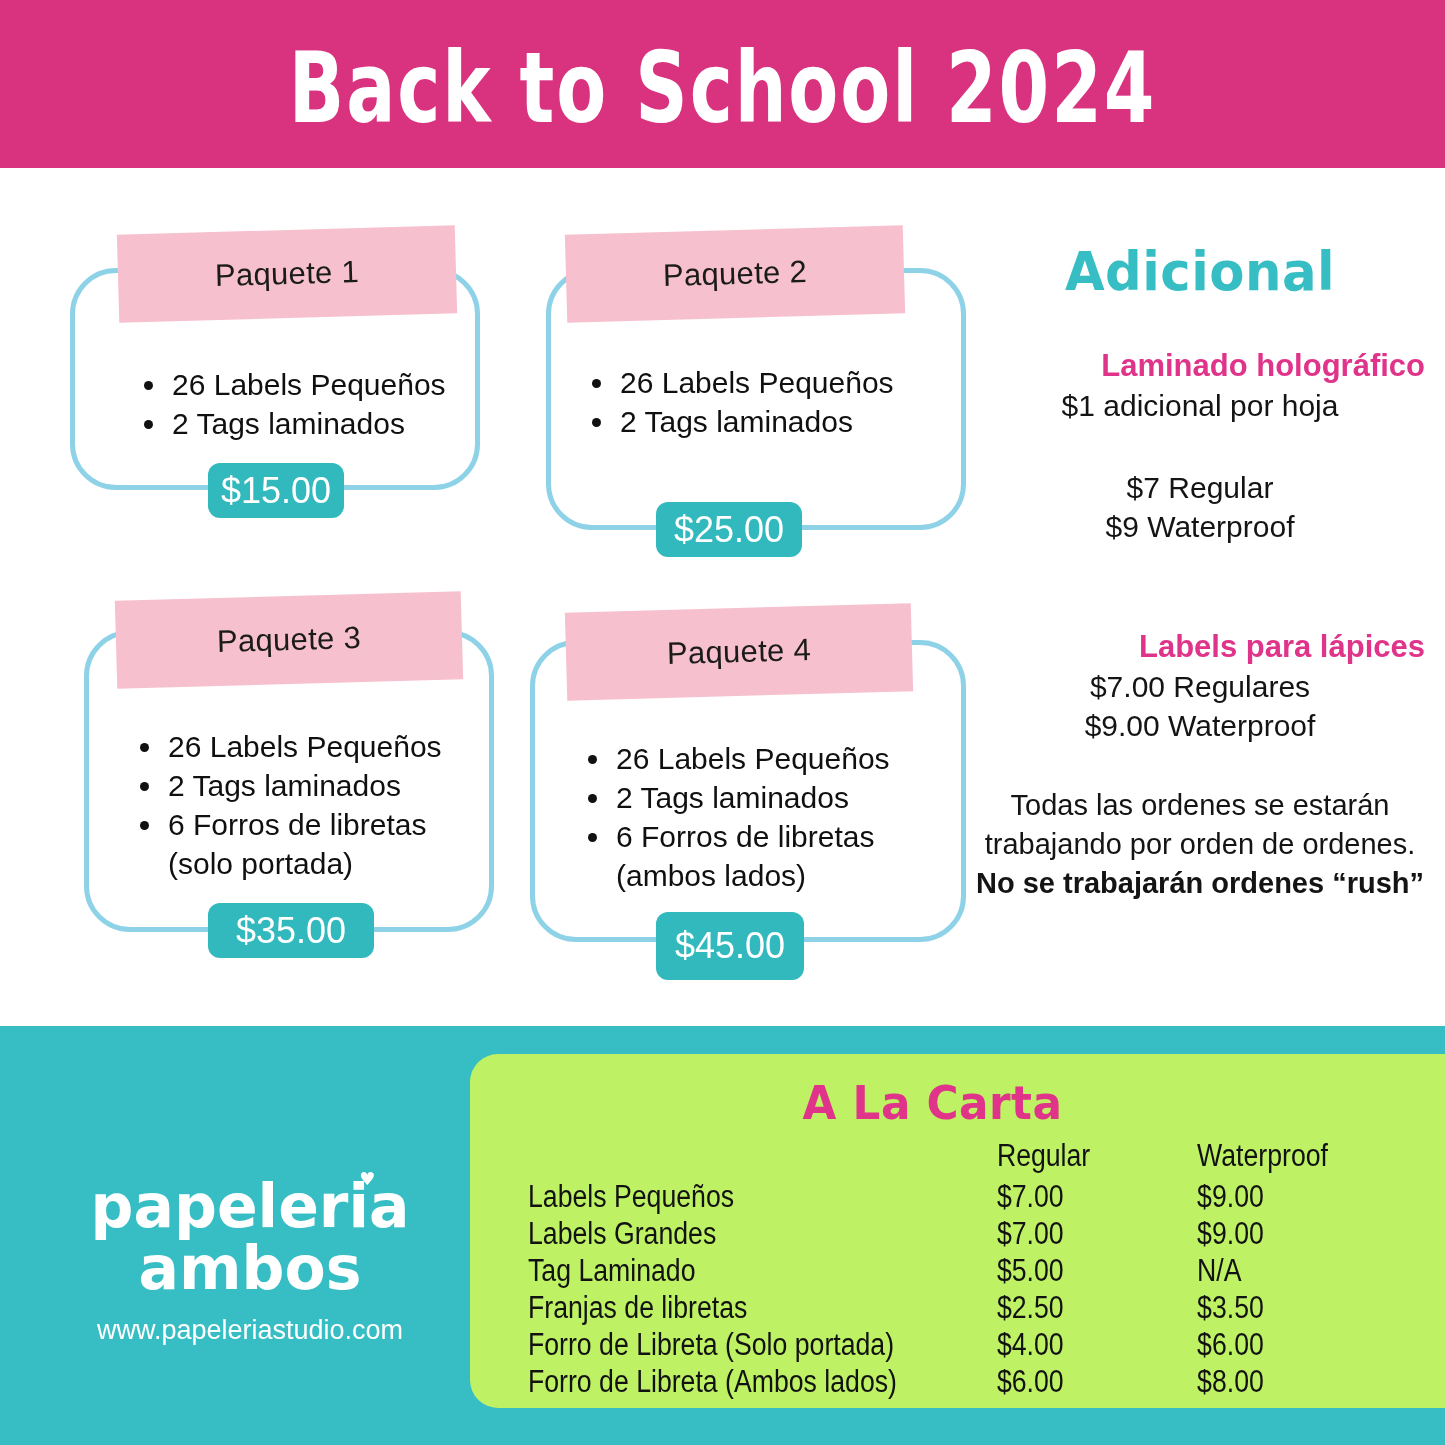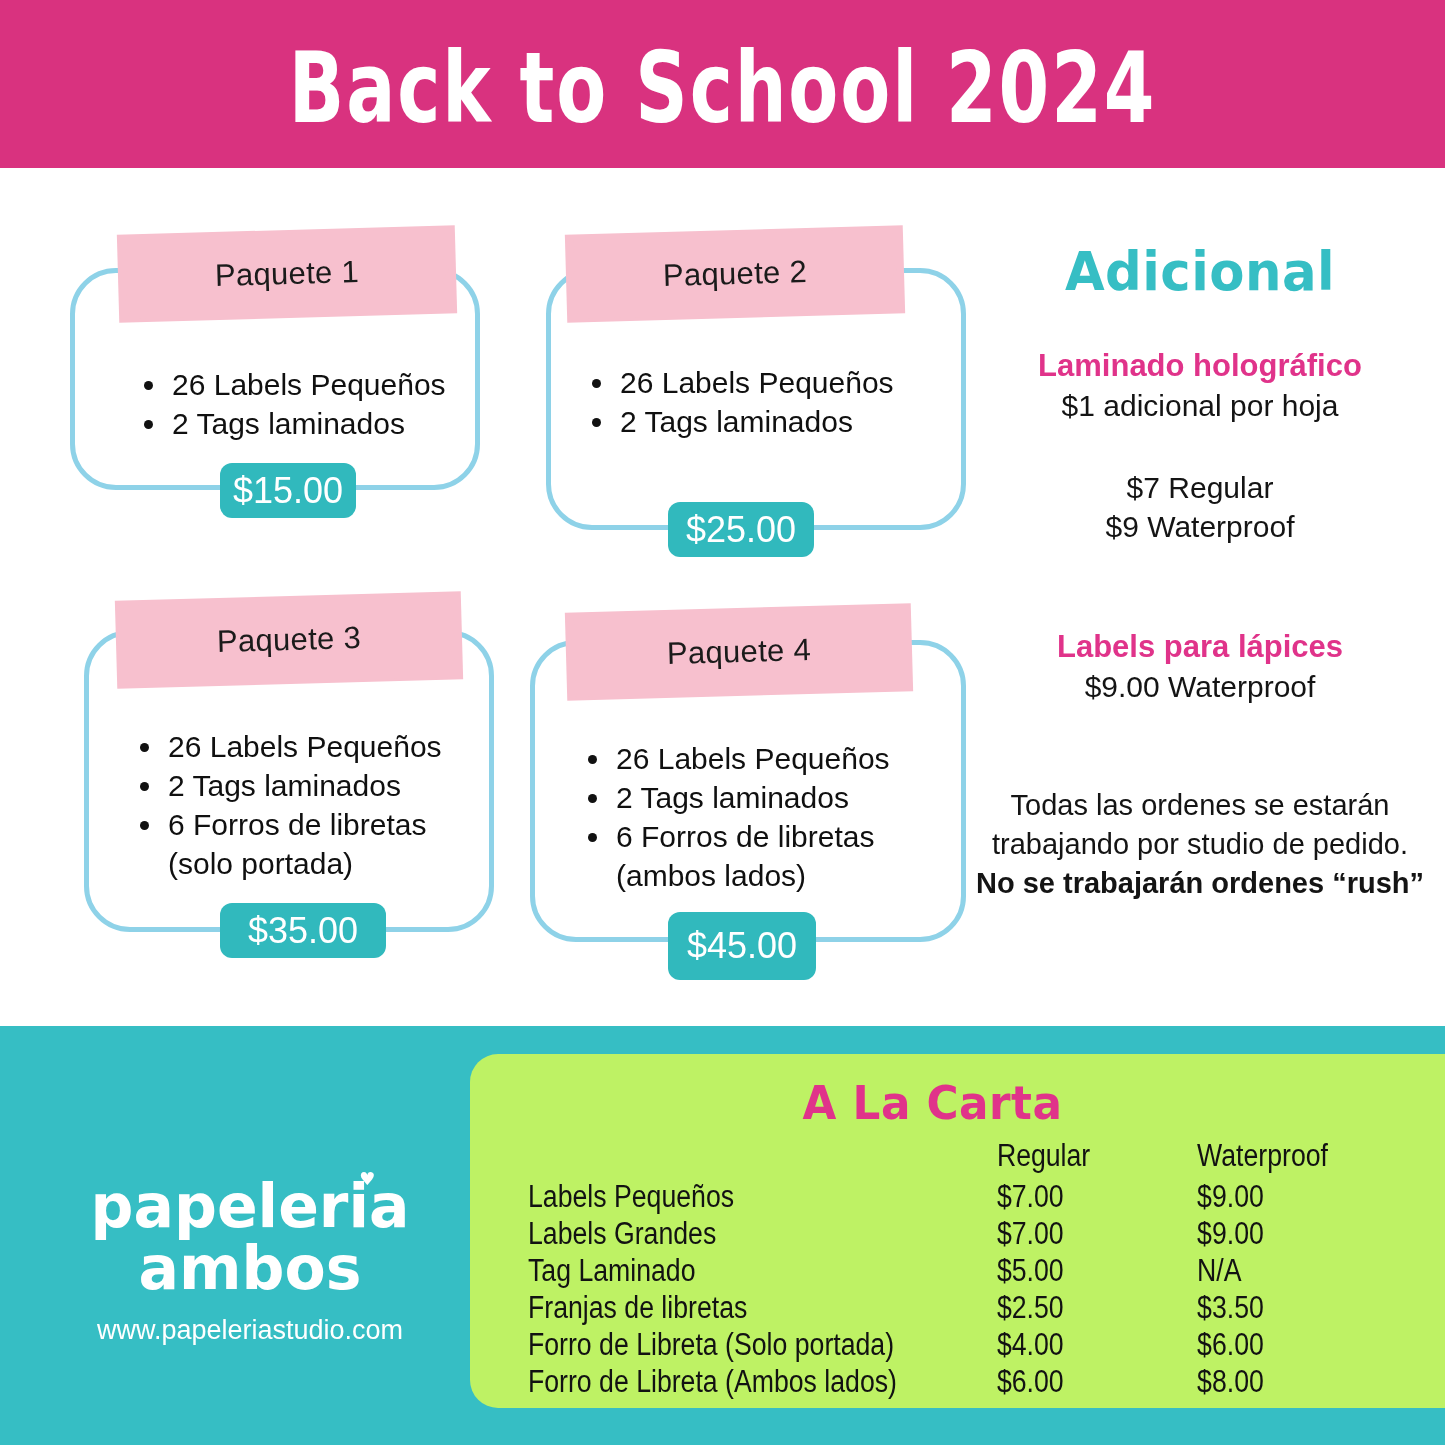--- a/index.html
+++ b/index.html
@@ -113,21 +113,20 @@
   .price {
     position: absolute;
     background: #31b9bd;
     border-radius: 12px;
     color: #ffffff;
     font-size: 36px;
     display: flex;
     align-items: center;
     justify-content: center;
     z-index: 6;
-    margin-left: 12px;
   }
   .price-1 { left: 208px; top: 463px; width: 136px; height: 55px; }
   .price-2 { left: 656px; top: 502px; width: 146px; height: 55px; }
   .price-3 { left: 208px; top: 903px; width: 166px; height: 55px; }
   .price-4 { left: 656px; top: 912px; width: 148px; height: 68px; }
 
   
   .adic-title {
     position: absolute;
     left: 1000px; top: 240px;
@@ -142,20 +141,21 @@
     transform-origin: center;
   }
 
   .adic-block { position: absolute; left: 975px; width: 450px; text-align: center; }
   .adic-h {
     color: #e0338a;
     font-weight: 700;
     font-size: 31px;
     line-height: 40px;
     font-family: "Liberation Sans", sans-serif;
+    text-align: right;
   }
   .adic-p {
     color: #141414;
     font-size: 30px;
     line-height: 39px;
   }
   .blk-1 { top: 346px; }
   .blk-2 { top: 468px; }
   .blk-3 { top: 627px; }
 
@@ -332,24 +332,25 @@
     <div class="adic-p">$1 adicional por hoja</div>
   </div>
 
   <div class="adic-block blk-2">
     <div class="adic-p">$7 Regular</div>
     <div class="adic-p">$9 Waterproof</div>
   </div>
 
   <div class="adic-block blk-3">
     <div class="adic-h">Labels para lápices</div>
+    <div class="adic-p">$7.00 Regulares</div>
     <div class="adic-p">$9.00 Waterproof</div>
   </div>
 
-  <div class="note"><span>Todas las ordenes se estarán trabajando por studio de pedido. </span><b>No se trabajarán ordenes “rush”</b></div>
+  <div class="note"><span>Todas las ordenes se estarán trabajando por orden de ordenes. </span><b>No se trabajarán ordenes “rush”</b></div>
 
   <div class="teal-panel"></div>
 
   <div class="logo">
     <div>
       <span class="logo-l1">
         <span>papeleria</span>
         <span class="logo-heart">♥</span>
       </span>
     </div>

